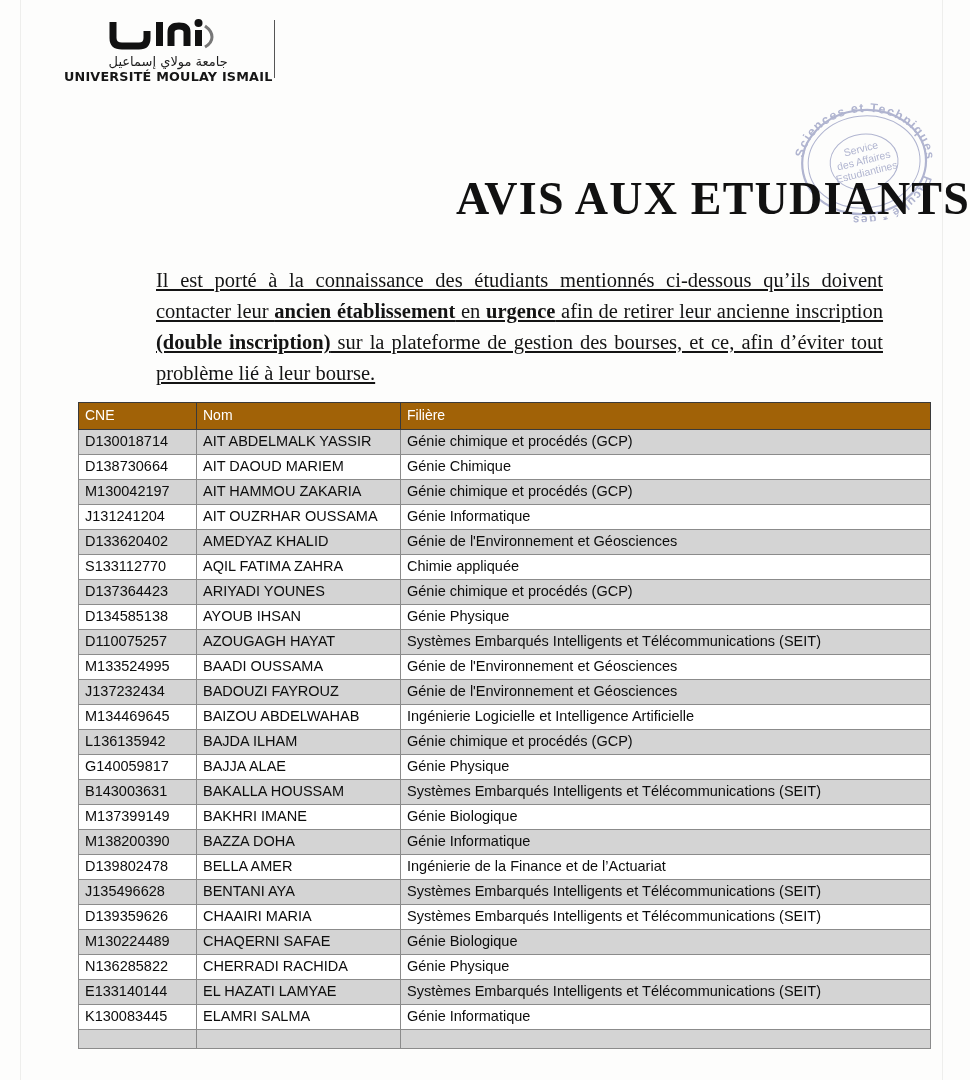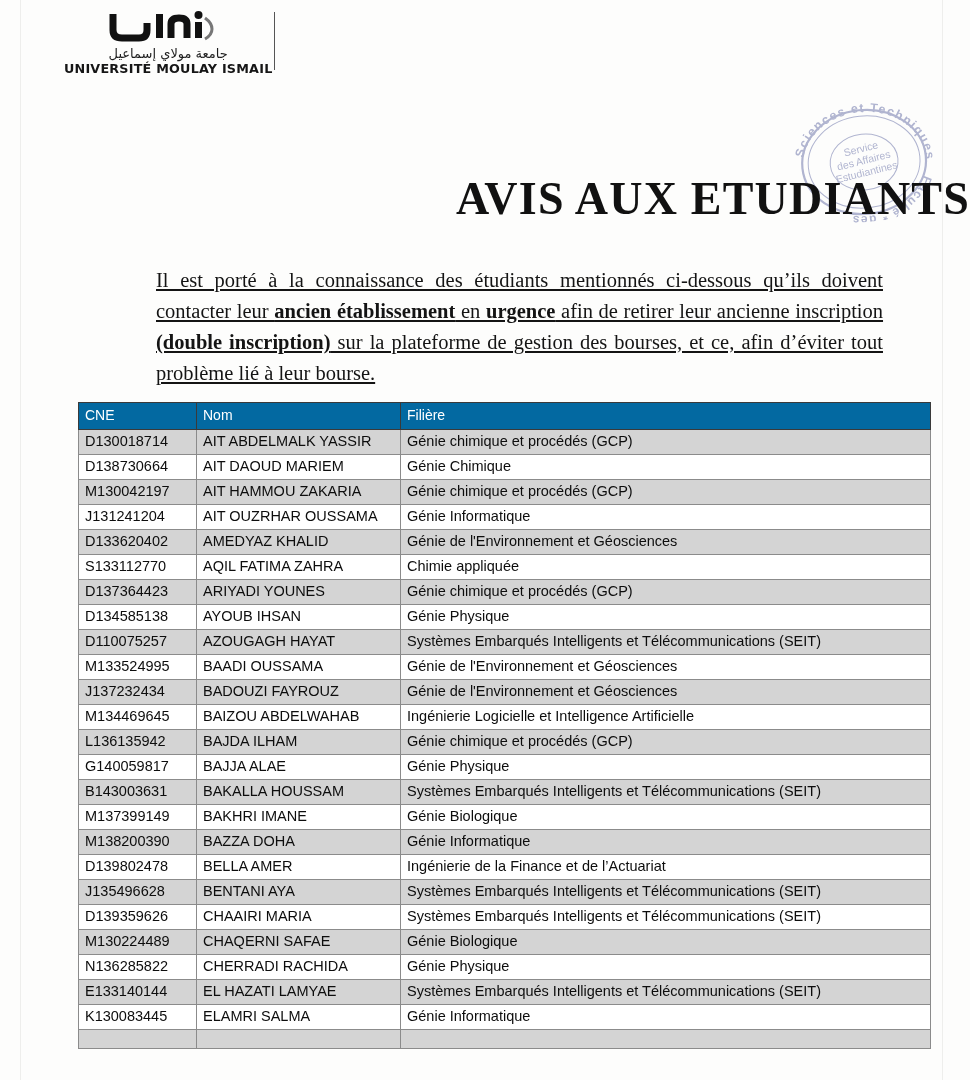--- a/index.html
+++ b/index.html
@@ -31,21 +31,21 @@
     position: absolute;
     right: 27px; top: 0; bottom: 0;
     width: 1px;
     background: #eeeeec;
   }
 
   
   .letterhead {
     position: absolute;
     left: 66px;
-    top: 10px;
+    top: 18px;
     display: flex;
     align-items: flex-end;
   }
   .logo-umi { display: flex; flex-direction: column; align-items: center; }
   .umi-mark {
     width: 118px; height: 34px;
     position: relative;
   }
   .umi-mark svg { display: block; }
   .umi-ar {
@@ -151,21 +151,21 @@
     font-size: 14.5px;
     line-height: 1.22;
     height: 19px;
     color: #0d0d0d;
     white-space: nowrap;
     overflow: hidden;
     text-align: left;
     vertical-align: middle;
   }
   .students-table thead th {
-    background: #0369a1;
+    background: #a16207;
     color: #ffffff;
     font-weight: normal;
     font-size: 14px;
     border-color: #3a3a3a;
     height: 21px;
   }
   .col-cne  { width: 118px; }
   .col-nom  { width: 204px; }
   .col-fil  { width: 530px; }
 

